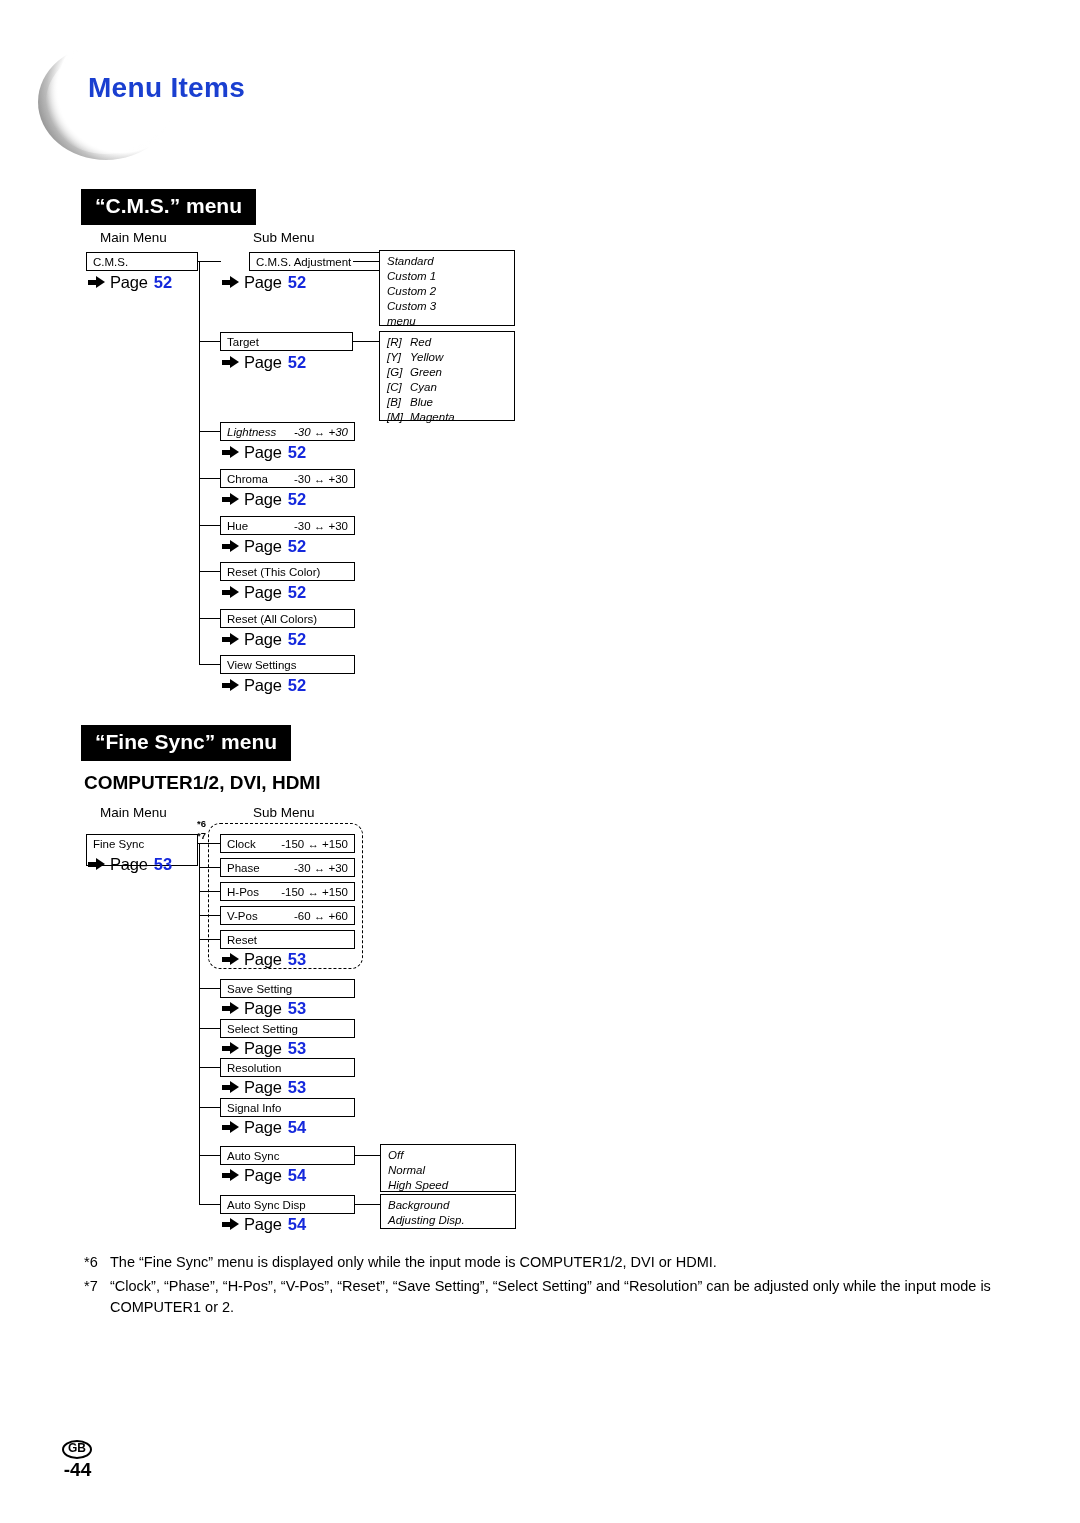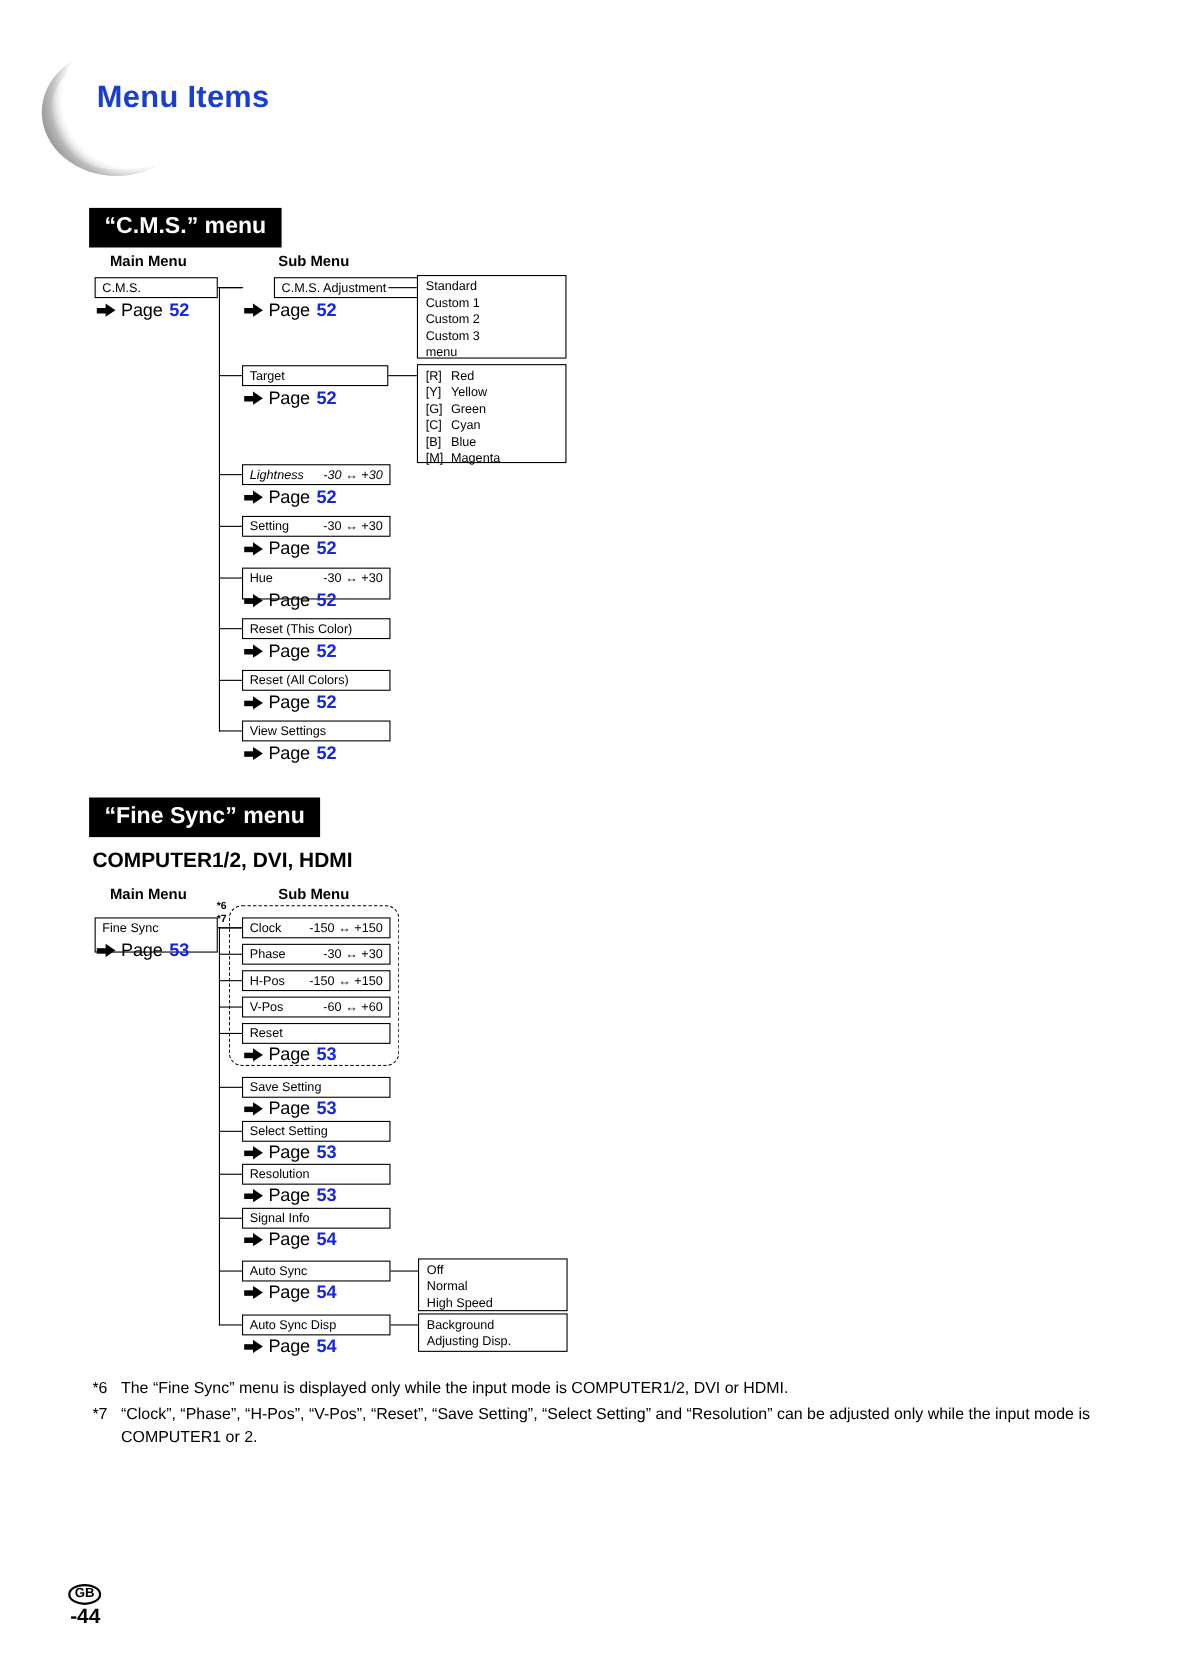--- a/index.html
+++ b/index.html
@@ -32,34 +32,34 @@
   .banner{
     position:absolute;background:#000;color:#fff;
     font-size:21px;font-weight:bold;
     padding:5px 14px 7px 14px;white-space:nowrap;
   }
   .subheading{
     position:absolute;font-size:19px;font-weight:bold;color:#000;white-space:nowrap;
   }
 
   
-  .col-head{position:absolute;font-size:13.5px;font-weight:bold;white-space:nowrap;}
+  .col-head{position:absolute;font-size:13.5px;font-weight:normal;white-space:nowrap;}
 
   
   .box{
     position:absolute;box-sizing:border-box;
     border:1px solid #000;background:#fff;
     font-size:11.5px;line-height:1.28;
     padding:2px 5px 2px 6px;
     white-space:nowrap;
   }
   .box.with-range{padding-right:6px;}
   .box .bx-label{display:inline-block;}
   .box .bx-range{position:absolute;right:6px;top:2px;}
-  .box.multi{white-space:normal;padding:3px 6px 4px 7px;}
+  .box.multi{white-space:normal;padding:3px 6px 4px 7px;font-style:italic;}
   .box.multi .li{display:block;line-height:1.30;}
   .box.multi .li .tag{display:inline-block;width:23px;}
 
   
   .pageref{
     position:absolute;font-size:16.5px;white-space:nowrap;color:#000;
     display:flex;align-items:center;gap:2px;
   }
   .pageref .arw{
     display:inline-block;width:17px;height:13px;margin-right:3px;position:relative;
@@ -169,31 +169,31 @@
     <span class="bx-range">-30 ↔ +30</span>
   </div>
   <div class="pageref" style="left:222px;top:443px;">
     <span class="arw"></span>
       <span class="word">Page</span>
       <span class="num">52</span>
   </div>
 
   <div class="ln h" style="left:199px;top:478px;width:22px;"></div>
   <div class="box with-range" style="left:220px;top:469px;width:135px;height:19px;">
-    <span class="bx-label">Setting</span>
+    <span class="bx-label">Chroma</span>
     <span class="bx-range">-30 ↔ +30</span>
   </div>
   <div class="pageref" style="left:222px;top:490px;">
     <span class="arw"></span>
       <span class="word">Page</span>
       <span class="num">52</span>
   </div>
 
   <div class="ln h" style="left:199px;top:525px;width:22px;"></div>
-  <div class="box with-range" style="left:220px;top:516px;width:135px;height:29px;">
+  <div class="box with-range" style="left:220px;top:516px;width:135px;height:19px;">
     <span class="bx-label">Hue</span>
     <span class="bx-range">-30 ↔ +30</span>
   </div>
   <div class="pageref" style="left:222px;top:537px;">
     <span class="arw"></span>
       <span class="word">Page</span>
       <span class="num">52</span>
   </div>
 
   <div class="ln h" style="left:199px;top:571px;width:22px;"></div>

